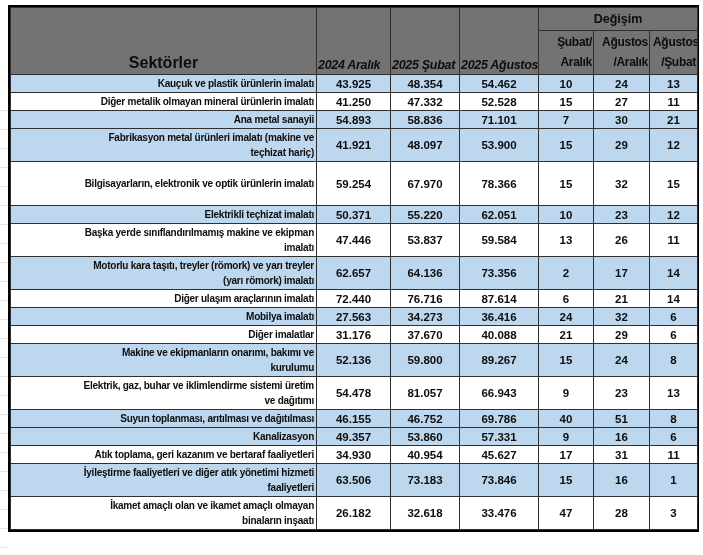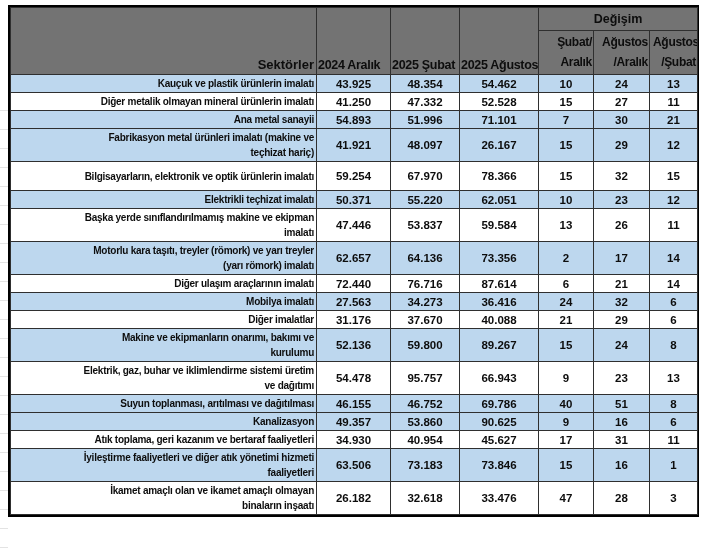--- a/index.html
+++ b/index.html
@@ -43,27 +43,27 @@
   th,td{
     border:1px solid var(--grid);
     overflow:hidden;
     color:var(--txt);
   }
   thead th{
     font-weight:bold;
     background:#737373;
   }
   .h-sector{
-    vertical-align:bottom;text-align:right;
-    font-size:13px;padding:1px 2px 2px 2px;
+    vertical-align:bottom;text-align:center;
+    font-size:16px;padding:1px 2px 2px 2px;
   }
   .h-period{
     vertical-align:bottom;text-align:left;
     font-size:12.5px;padding:4px 0 2px 1px;
-    white-space:nowrap;letter-spacing:-0.3px;
+    white-space:nowrap;letter-spacing:-0.3px;font-style:italic;
   }
   .h-group{
     height:23px;text-align:center;vertical-align:middle;
     font-size:12.5px;
   }
   .h-sub{
     height:37px;vertical-align:bottom;text-align:right;
     font-size:12px;padding:1px 1px 2px 3px;
     white-space:pre-line;line-height:20px;letter-spacing:-0.3px;margin-left:28px;
   }
@@ -80,21 +80,21 @@
     line-height:15px;
     text-align:right;
   }
   td.num{
     font-size:11.5px;
     text-align:center;
     padding:1px 1px;
     white-space:nowrap;
   }
   tr.hl td{background:var(--hl);}
-  tr.tall td{height:29px;}
+  tr.tall td{height:44px;}
 </style>
 </head>
 <body>
 
 <div class="gridstub"></div>
 
 <div class="sheet">
   <table>
     <colgroup>
       <col style="width:306px">
@@ -137,32 +137,32 @@
           <td class="num">41.250</td>
           <td class="num">47.332</td>
           <td class="num">52.528</td>
           <td class="num">15</td>
           <td class="num">27</td>
           <td class="num">11</td>
         </tr>
         <tr class="hl">
           <td class="sector">Ana metal sanayii</td>
           <td class="num">54.893</td>
-          <td class="num">51.996</td>
+          <td class="num">58.836</td>
           <td class="num">71.101</td>
           <td class="num">7</td>
           <td class="num">30</td>
           <td class="num">21</td>
         </tr>
         <tr class="hl">
           <td class="sector">Fabrikasyon metal ürünleri imalatı (makine ve
 teçhizat hariç)</td>
           <td class="num">41.921</td>
           <td class="num">48.097</td>
-          <td class="num">26.167</td>
+          <td class="num">53.900</td>
           <td class="num">15</td>
           <td class="num">29</td>
           <td class="num">12</td>
         </tr>
         <tr class="tall">
           <td class="sector">Bilgisayarların, elektronik ve optik ürünlerin imalatı</td>
           <td class="num">59.254</td>
           <td class="num">67.970</td>
           <td class="num">78.366</td>
           <td class="num">15</td>
@@ -232,40 +232,40 @@
           <td class="num">59.800</td>
           <td class="num">89.267</td>
           <td class="num">15</td>
           <td class="num">24</td>
           <td class="num">8</td>
         </tr>
         <tr>
           <td class="sector">Elektrik, gaz, buhar ve iklimlendirme sistemi üretim
 ve dağıtımı</td>
           <td class="num">54.478</td>
-          <td class="num">95.757</td>
+          <td class="num">81.057</td>
           <td class="num">66.943</td>
           <td class="num">9</td>
           <td class="num">23</td>
           <td class="num">13</td>
         </tr>
         <tr class="hl">
           <td class="sector">Suyun toplanması, arıtılması ve dağıtılması</td>
           <td class="num">46.155</td>
           <td class="num">46.752</td>
           <td class="num">69.786</td>
           <td class="num">40</td>
           <td class="num">51</td>
           <td class="num">8</td>
         </tr>
         <tr class="hl">
           <td class="sector">Kanalizasyon</td>
           <td class="num">49.357</td>
           <td class="num">53.860</td>
-          <td class="num">90.625</td>
+          <td class="num">57.331</td>
           <td class="num">9</td>
           <td class="num">16</td>
           <td class="num">6</td>
         </tr>
         <tr>
           <td class="sector">Atık toplama, geri kazanım ve bertaraf faaliyetleri</td>
           <td class="num">34.930</td>
           <td class="num">40.954</td>
           <td class="num">45.627</td>
           <td class="num">17</td>

